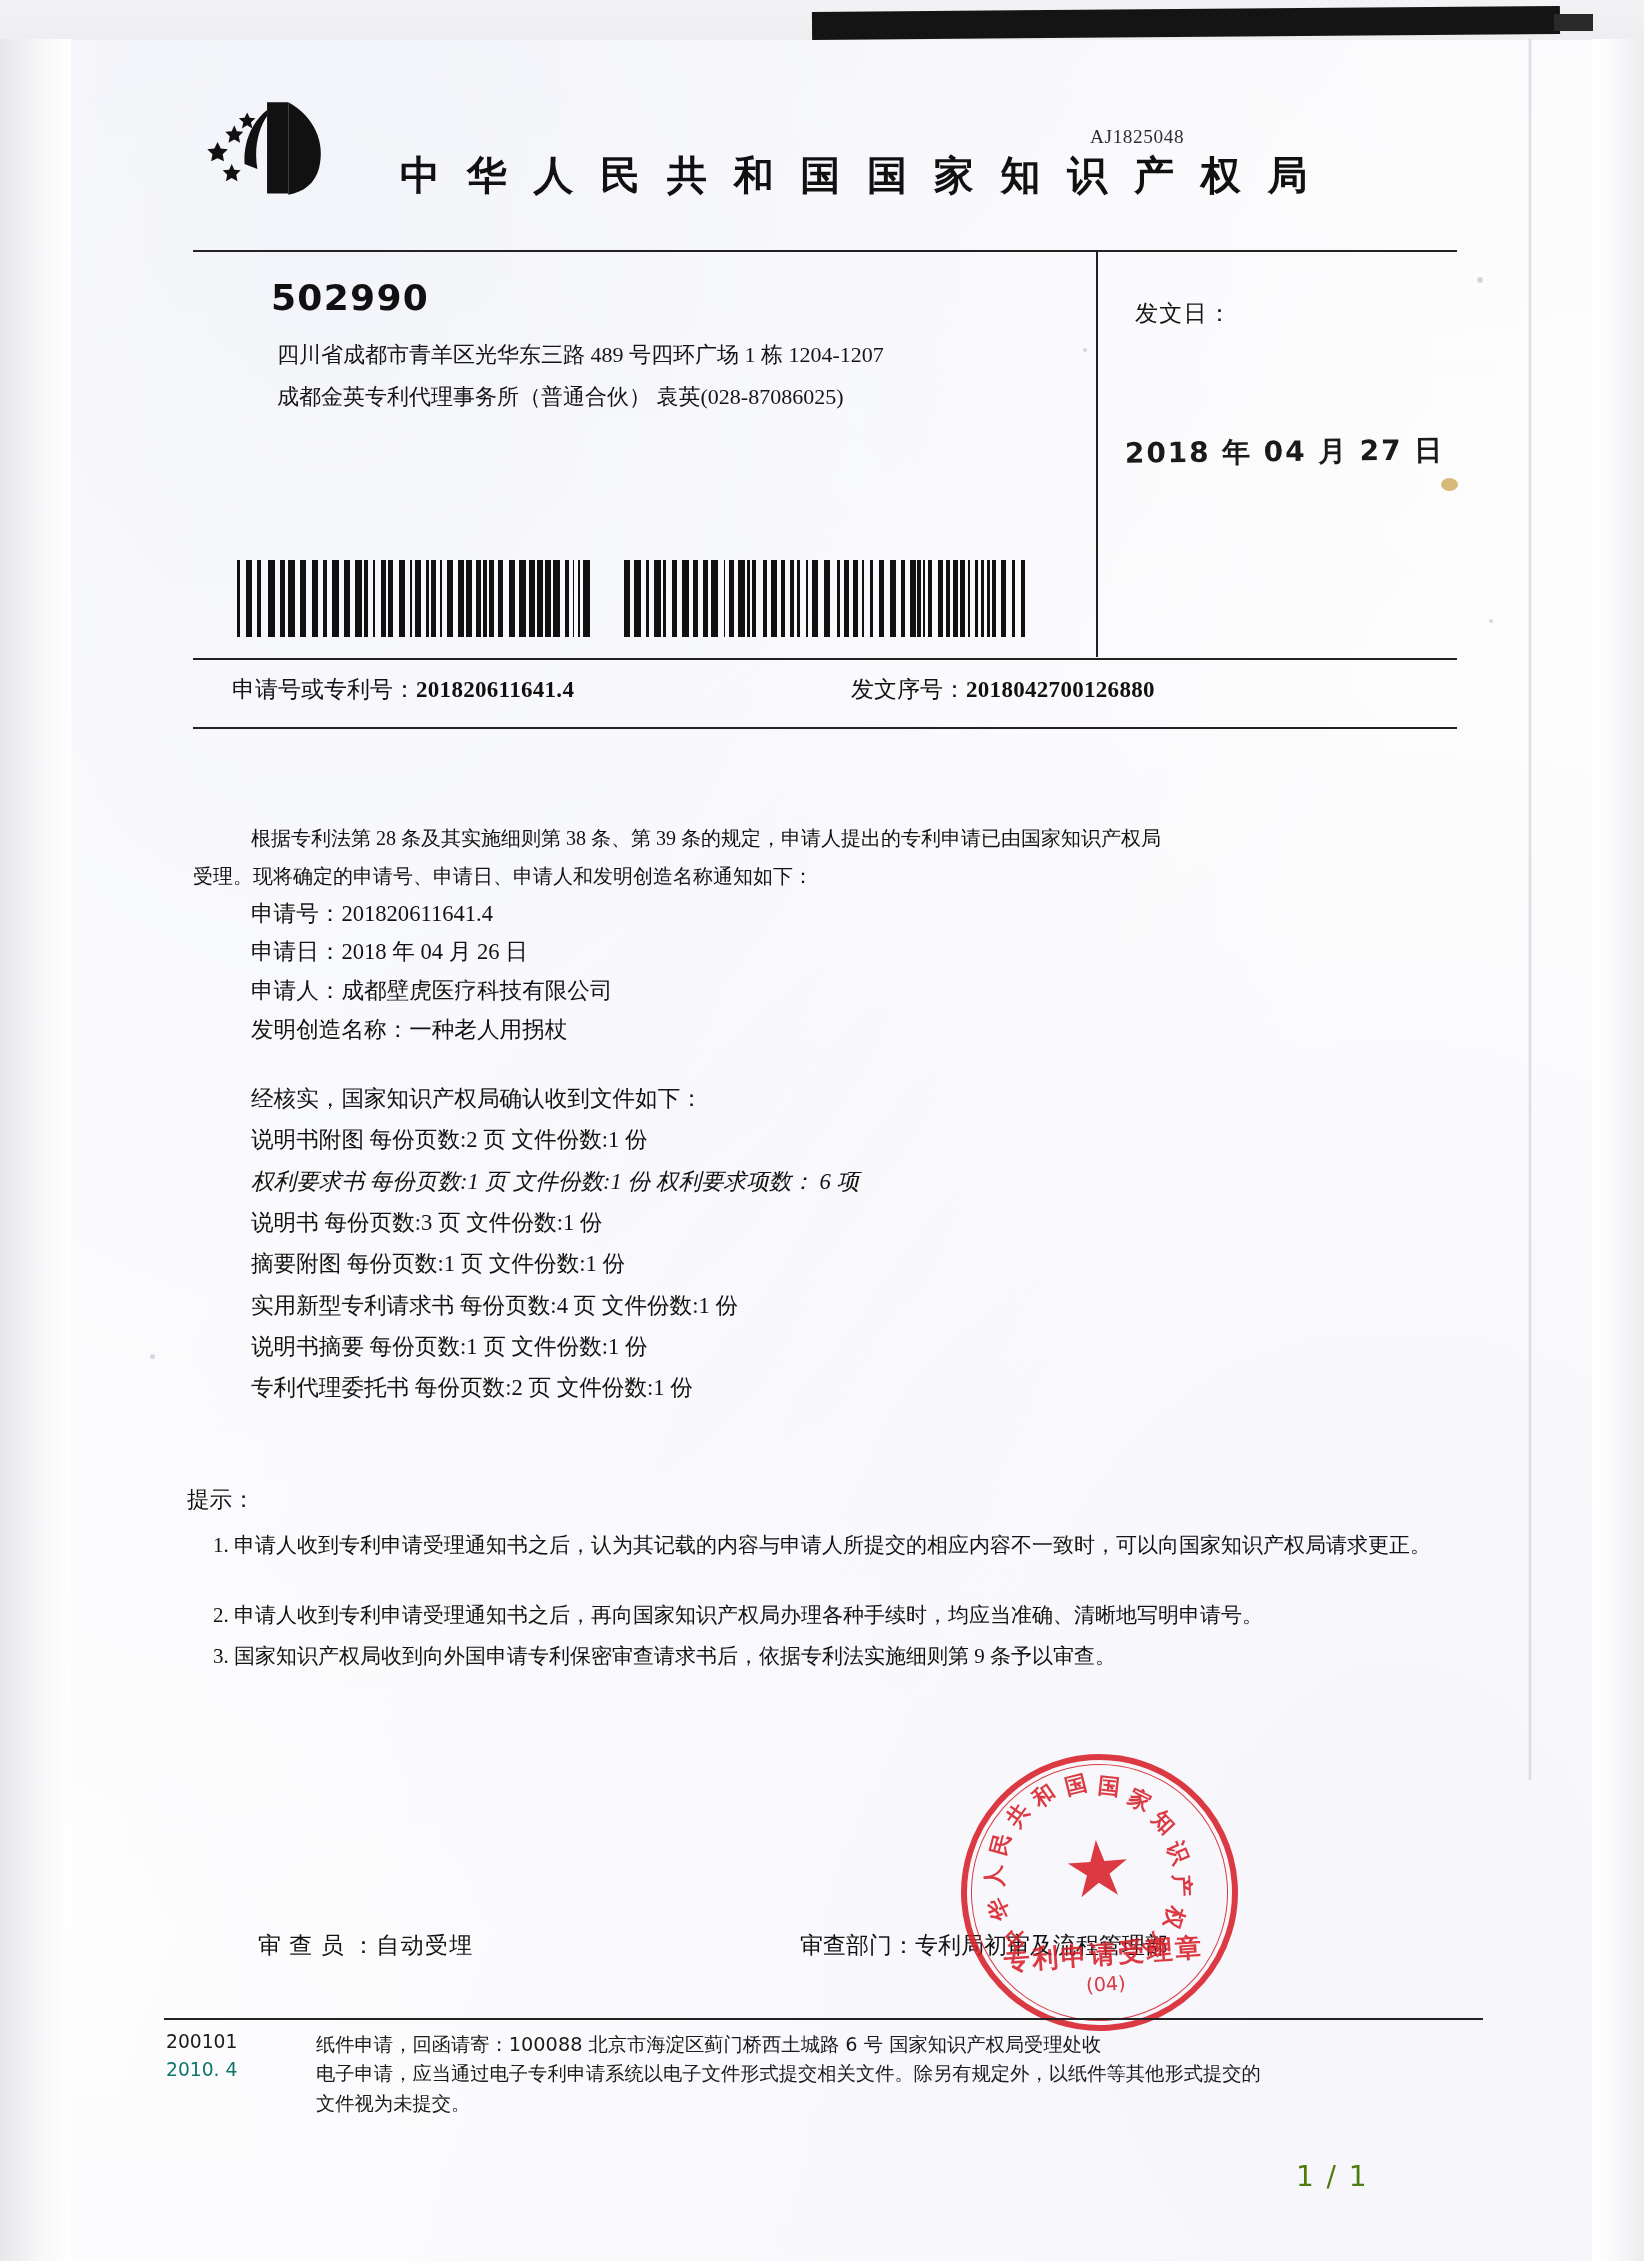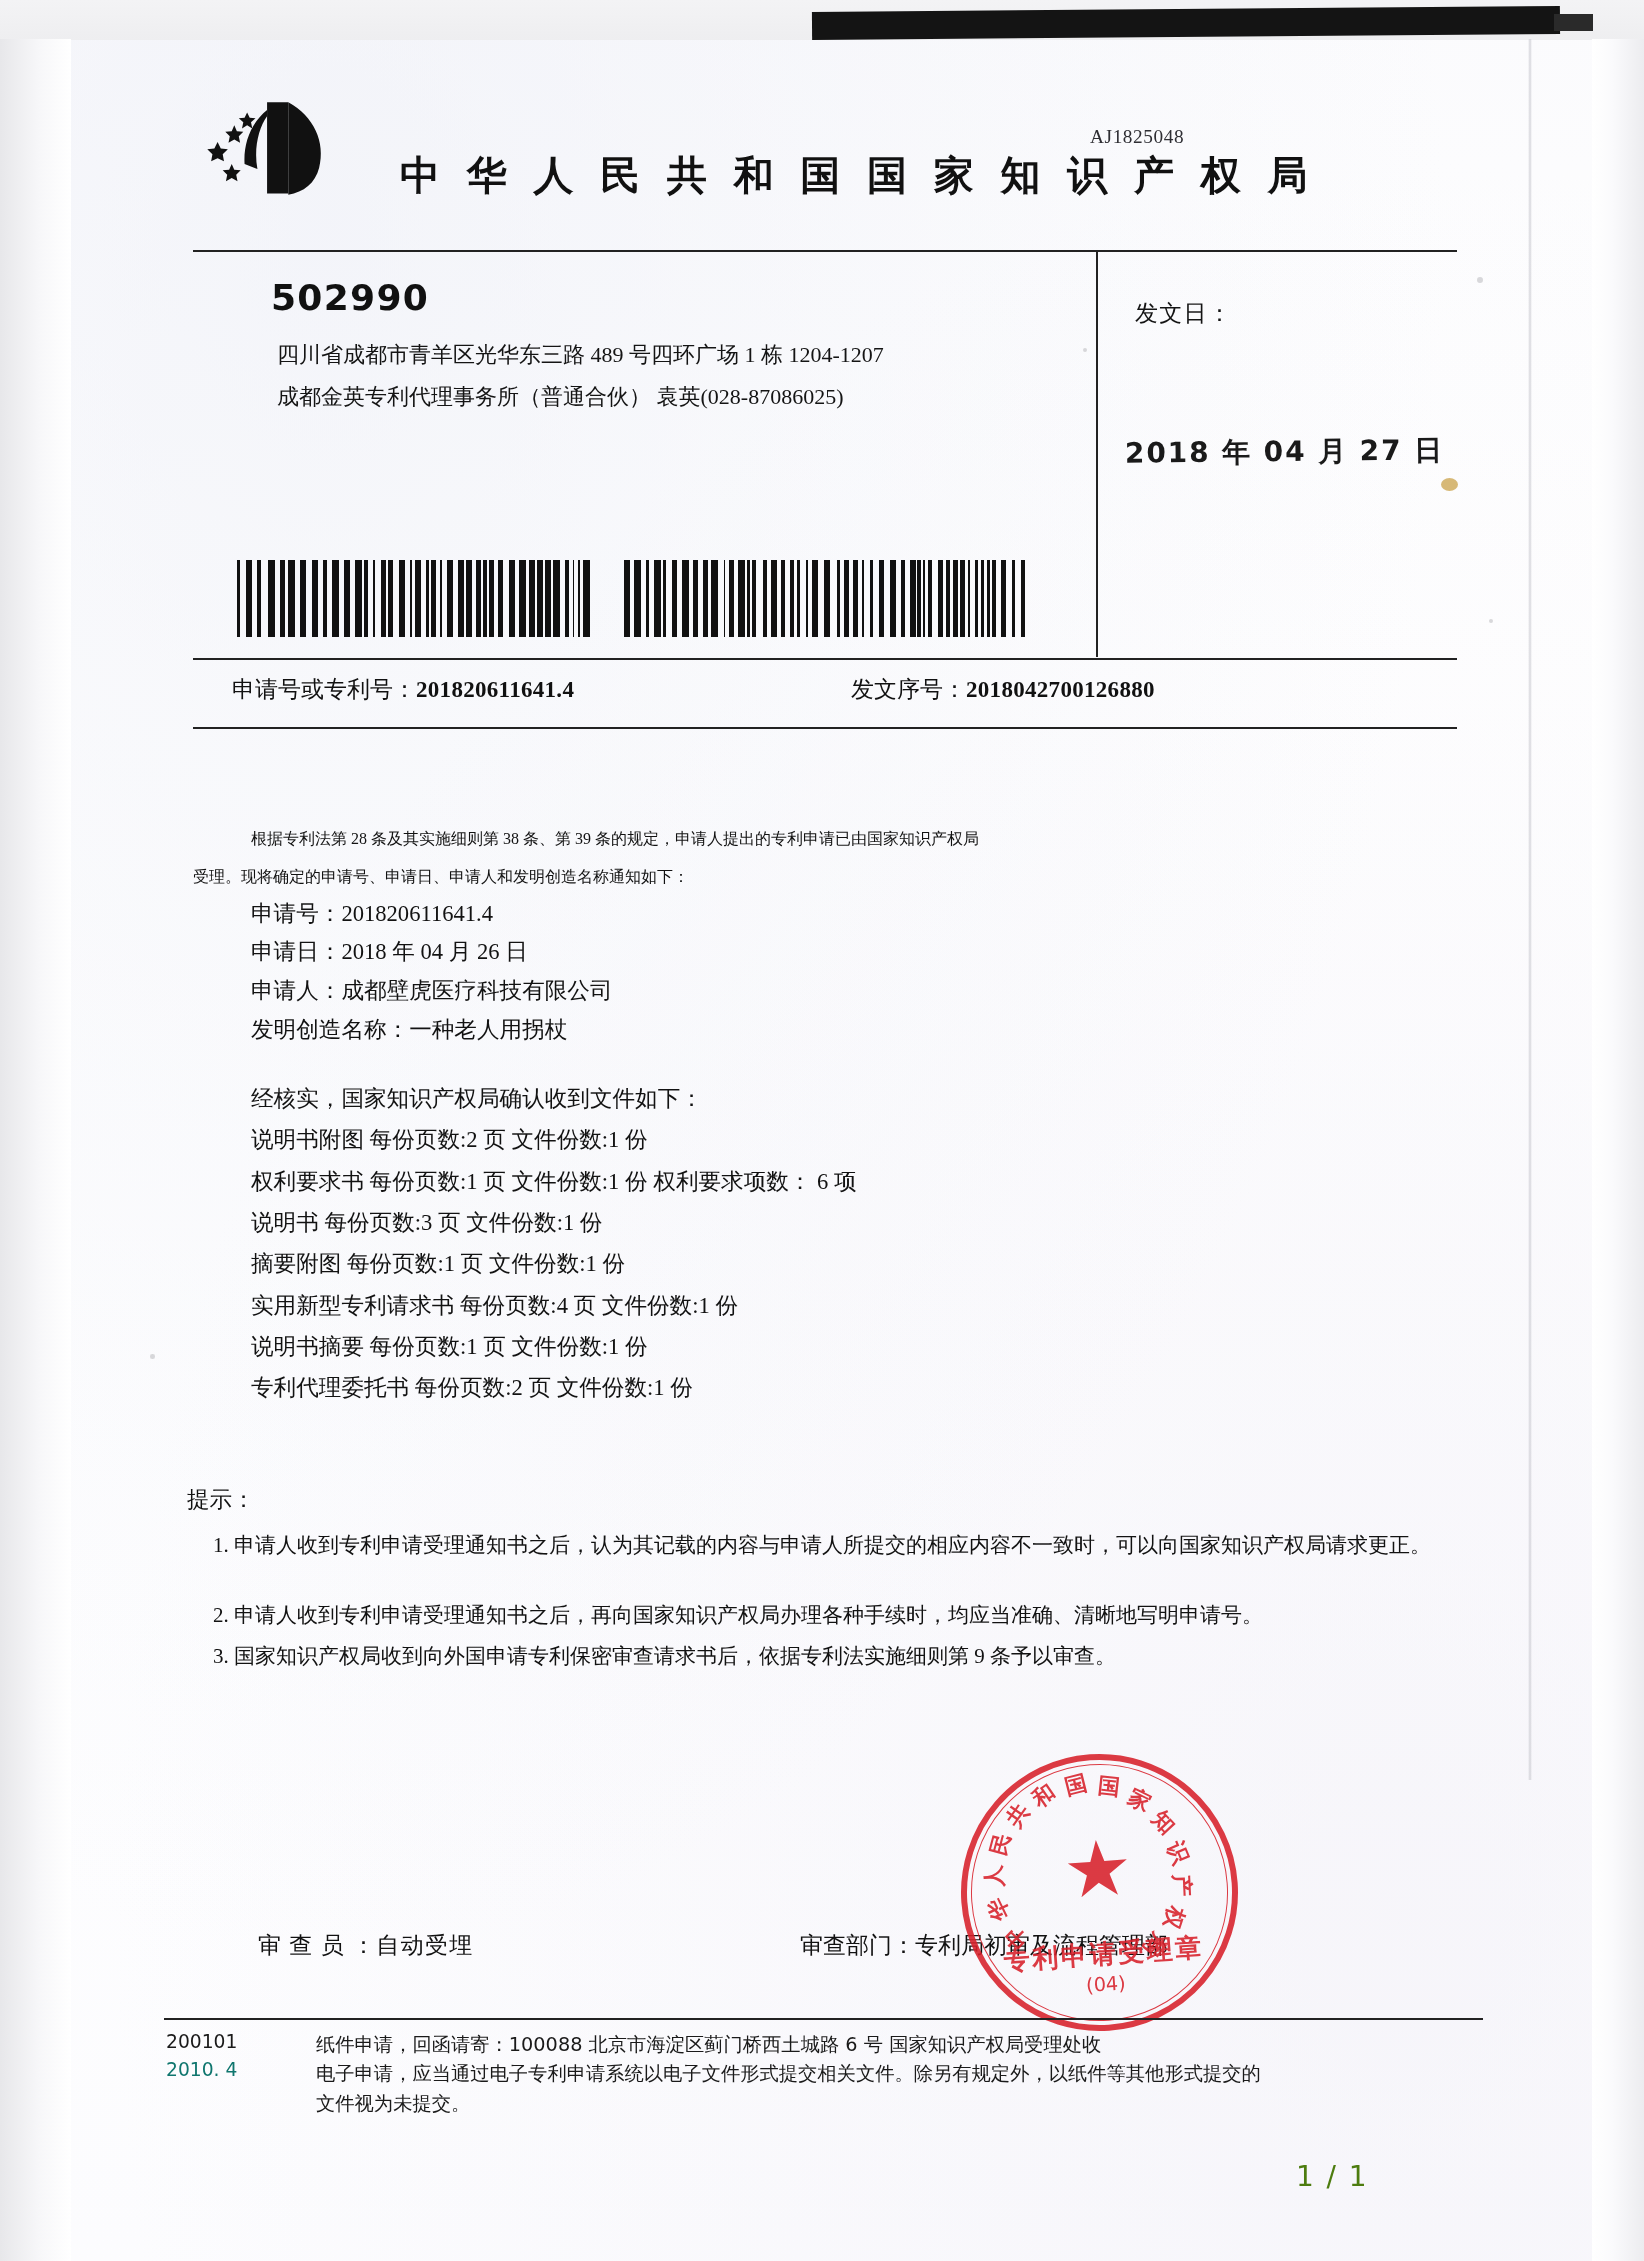--- a/index.html
+++ b/index.html
@@ -184,21 +184,21 @@
     text-align: center;
     font-family: "DejaVu Sans", sans-serif;
     font-size: 32px;
     font-weight: bold;
     letter-spacing: 10.3px;
     color: #111;
   }
 
   .para {
     position: absolute;
-    font-size: 16px;
+    font-size: 20px;
     line-height: 37px;
     color: #121212;
   }
   .p-intro-1 { left: 251px; top: 820px; width: 1232px; }
   .p-intro-2 { left: 193px; top: 858px; width: 1283px; }
 
   .field-line {
     position: absolute;
     left: 251px;
     font-size: 22.6px;
@@ -218,21 +218,21 @@
     white-space: nowrap;
   }
   .doc-item {
     position: absolute;
     left: 251px;
     font-size: 22.6px;
     color: #121212;
     white-space: nowrap;
   }
   .di-0 { top: 1124px; }
-  .di-1 { top: 1166px; }
+  .di-1 { top: 1166px; font-style: italic; }
   .di-2 { top: 1207px; }
   .di-3 { top: 1248px; }
   .di-4 { top: 1290px; }
   .di-5 { top: 1331px; }
   .di-6 { top: 1372px; }
 
   .tips-head {
     position: absolute;
     left: 187px; top: 1484px;
     font-size: 22.6px;

